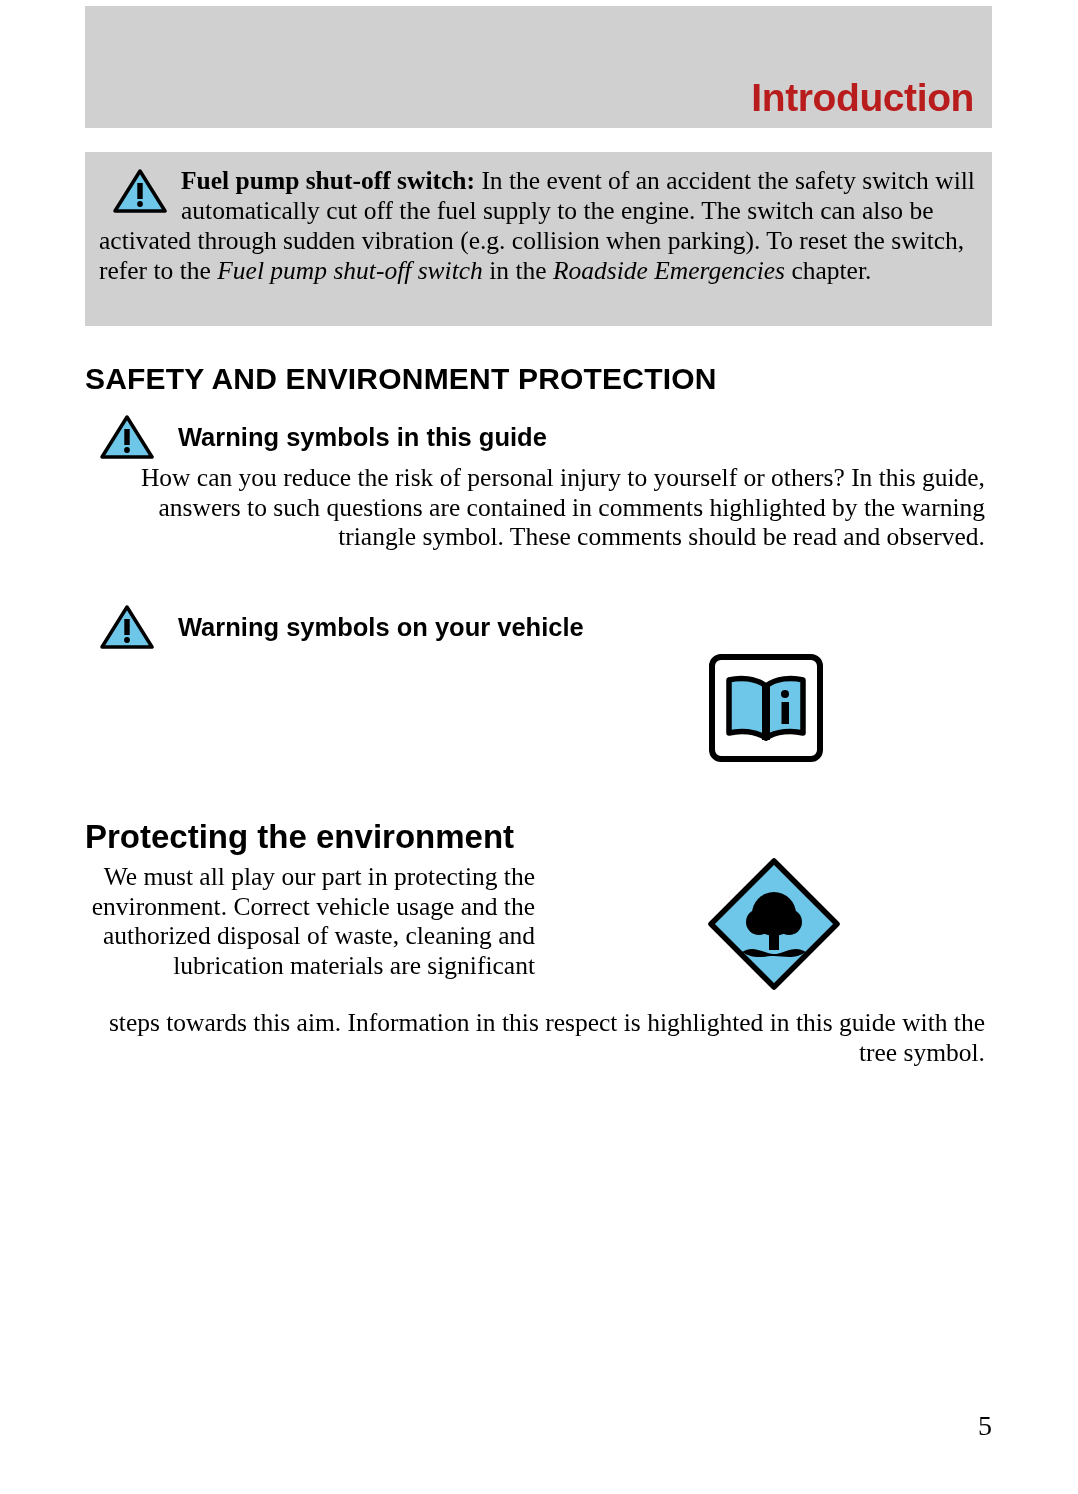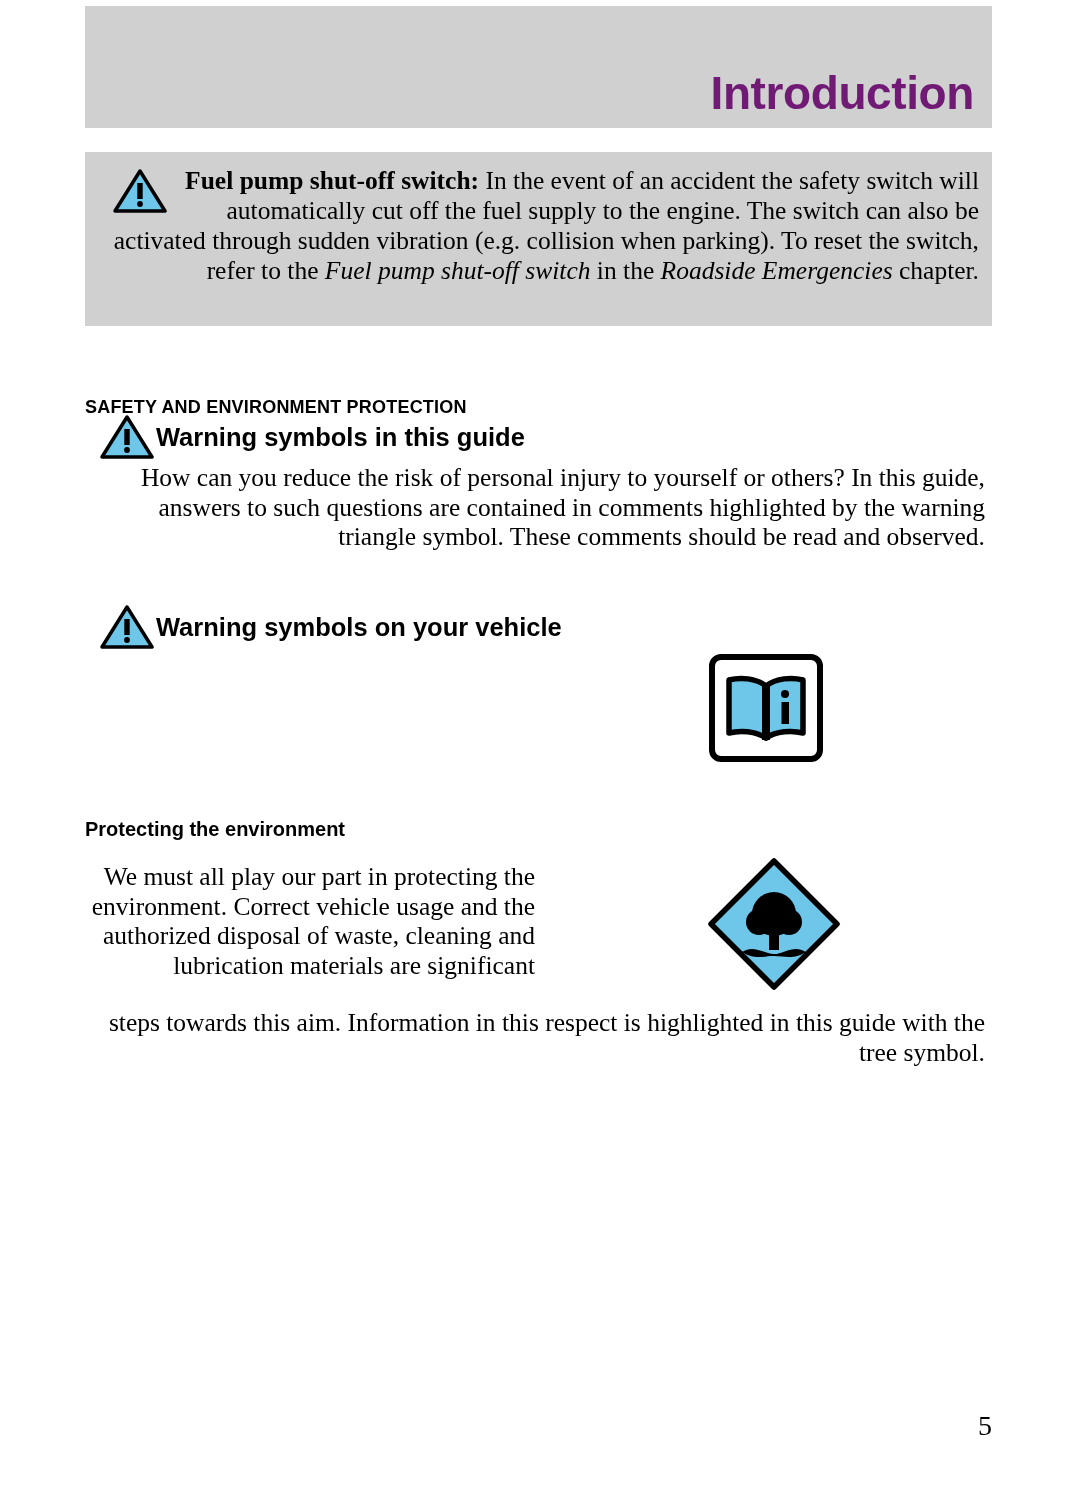--- a/index.html
+++ b/index.html
@@ -30,42 +30,41 @@
     width: 907px;
     height: 122px;
     background: #d0d0d0;
   }
   .header-title {
     position: absolute;
     right: 18px;
     bottom: 8px;
     font-family: "Liberation Sans", sans-serif;
     font-weight: bold;
-    font-size: 46px;
+    font-size: 39px;
     letter-spacing: -0.4px;
-    color: #701a75;
+    color: #b91c1c;
   }
 
   
   .warning-box {
     position: absolute;
     left: 85px;
     top: 152px;
     width: 907px;
     height: 174px;
     background: #d0d0d0;
   }
   .warning-box .wb-inner {
     position: absolute;
     left: 14px;
     top: 14px;
     width: 880px;
     font-size: 25.5px;
     line-height: 30px;
-    text-align: right;
   }
   .tri-float {
     float: left;
     margin: 2px 14px 0 14px;
     width: 54px;
     height: 46px;
   }
   .wb-inner b {
     font-weight: bold;
   }
@@ -73,31 +72,30 @@
     font-style: italic;
   }
 
   
   .sec-heading {
     position: absolute;
     left: 85px;
     top: 362px;
     font-family: "Liberation Sans", sans-serif;
     font-weight: bold;
-    font-size: 18px;
+    font-size: 30px;
     letter-spacing: 0.2px;
-    margin-top: 35px;
   }
 
   
   .subhead-row {
     position: absolute;
     display: flex;
     align-items: center;
-    gap: 2px;
+    gap: 24px;
   }
   .subhead-row .tri {
     width: 54px;
     height: 46px;
     flex: 0 0 auto;
   }
   .subhead-text {
     font-family: "Liberation Sans", sans-serif;
     font-weight: bold;
     font-size: 25.5px;
@@ -107,21 +105,21 @@
     position: absolute;
     font-size: 25.5px;
     line-height: 29.5px;
     text-align: right;
   }
 
   .plain-subhead {
     position: absolute;
     font-family: "Liberation Sans", sans-serif;
     font-weight: bold;
-    font-size: 20px;
+    font-size: 33px;
   }
 
   
   .symbol-book {
     position: absolute;
     left: 709px;
     top: 654px;
     width: 114px;
     height: 108px;
   }

